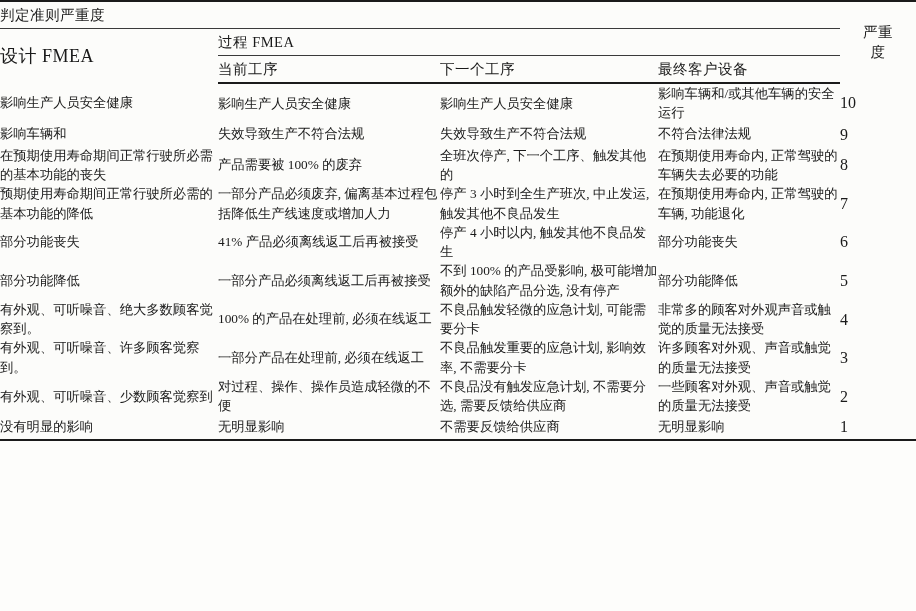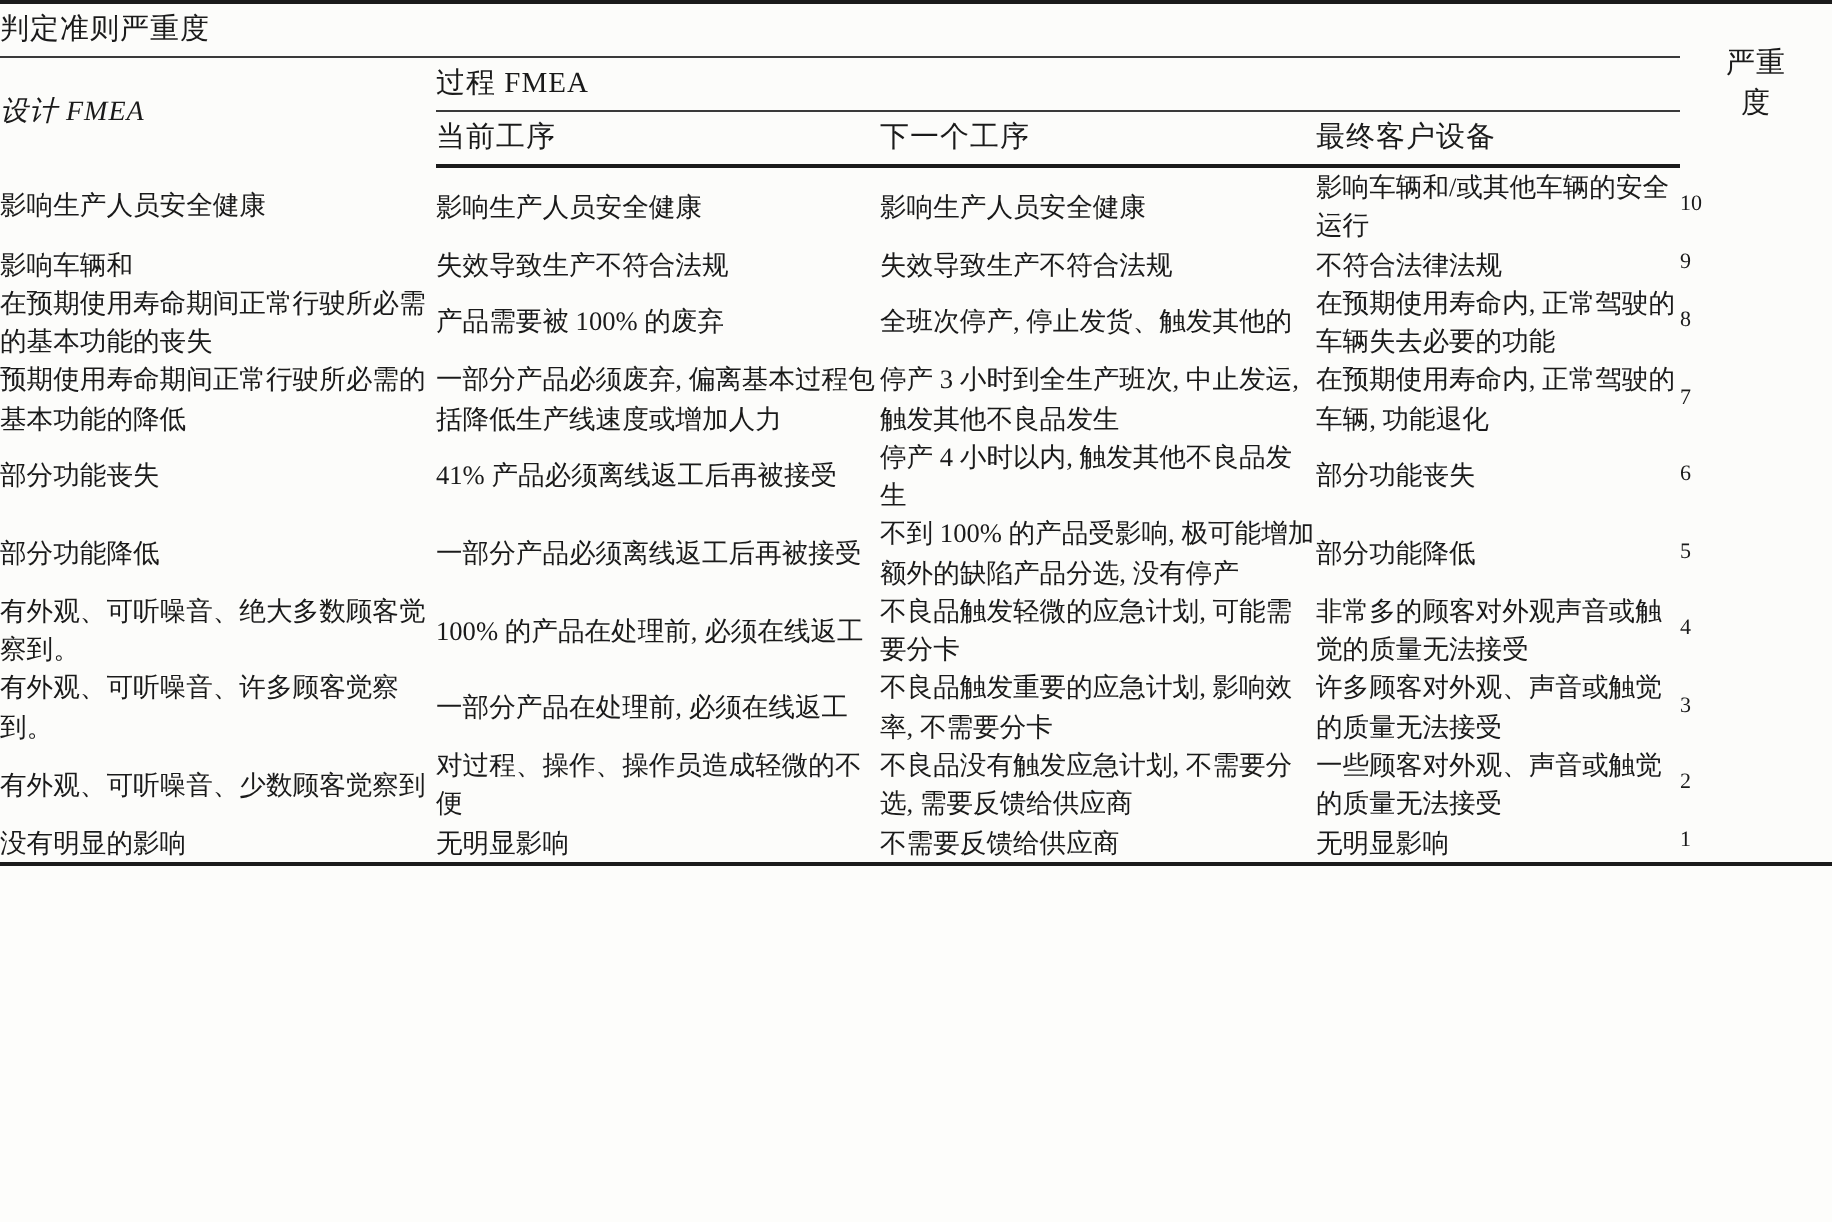--- a/index.html
+++ b/index.html
@@ -42,23 +42,22 @@
   
   .h-span {
     text-align: center;
     font-size: 14.5px;
     height: 26px;
     line-height: 26px;
     letter-spacing: 0.5px;
   }
   .h-main {
     text-align: center;
-    font-size: 14px;
+    font-size: 18px;
     letter-spacing: 0.5px;
-    font-style: italic;
   }
   .h-sub {
     text-align: center;
     font-size: 14.5px;
     height: 26px;
     line-height: 26px;
     letter-spacing: 0.5px;
   }
   .h-sev {
     text-align: center;
@@ -72,21 +71,21 @@
   td.c {
     font-size: 13.3px;
     line-height: 1.45;
     padding: 7px 10px 7px 0;
     vertical-align: middle;
   }
   td.c1 { padding-left: 2px; }
   td.c2, td.c3, td.c4 { padding-left: 2px; }
   td.sev {
     text-align: center;
-    font-size: 11px;
+    font-size: 16px;
     vertical-align: middle;
     padding: 7px 0;
   }
 
   .pad-l { padding-left: 6px; }
 </style>
 </head>
 <body>
 
 <div id="sheet">
@@ -129,21 +128,21 @@
         <tr>
           <td class="c c1">影响车辆和</td>
           <td class="c c2">失效导致生产不符合法规</td>
           <td class="c c3">失效导致生产不符合法规</td>
           <td class="c c4">不符合法律法规</td>
           <td class="c sev">9</td>
         </tr>
         <tr>
           <td class="c c1">在预期使用寿命期间正常行驶所必需的基本功能的丧失</td>
           <td class="c c2">产品需要被 100% 的废弃</td>
-          <td class="c c3">全班次停产, 停止发货、触发其他的</td>
+          <td class="c c3">全班次停产, 下一个工序、触发其他的</td>
           <td class="c c4">在预期使用寿命内, 正常驾驶的车辆失去必要的功能</td>
           <td class="c sev">8</td>
         </tr>
         <tr>
           <td class="c c1">预期使用寿命期间正常行驶所必需的基本功能的降低</td>
           <td class="c c2">一部分产品必须废弃, 偏离基本过程包括降低生产线速度或增加人力</td>
           <td class="c c3">停产 3 小时到全生产班次, 中止发运, 触发其他不良品发生</td>
           <td class="c c4">在预期使用寿命内, 正常驾驶的车辆, 功能退化</td>
           <td class="c sev">7</td>
         </tr>

